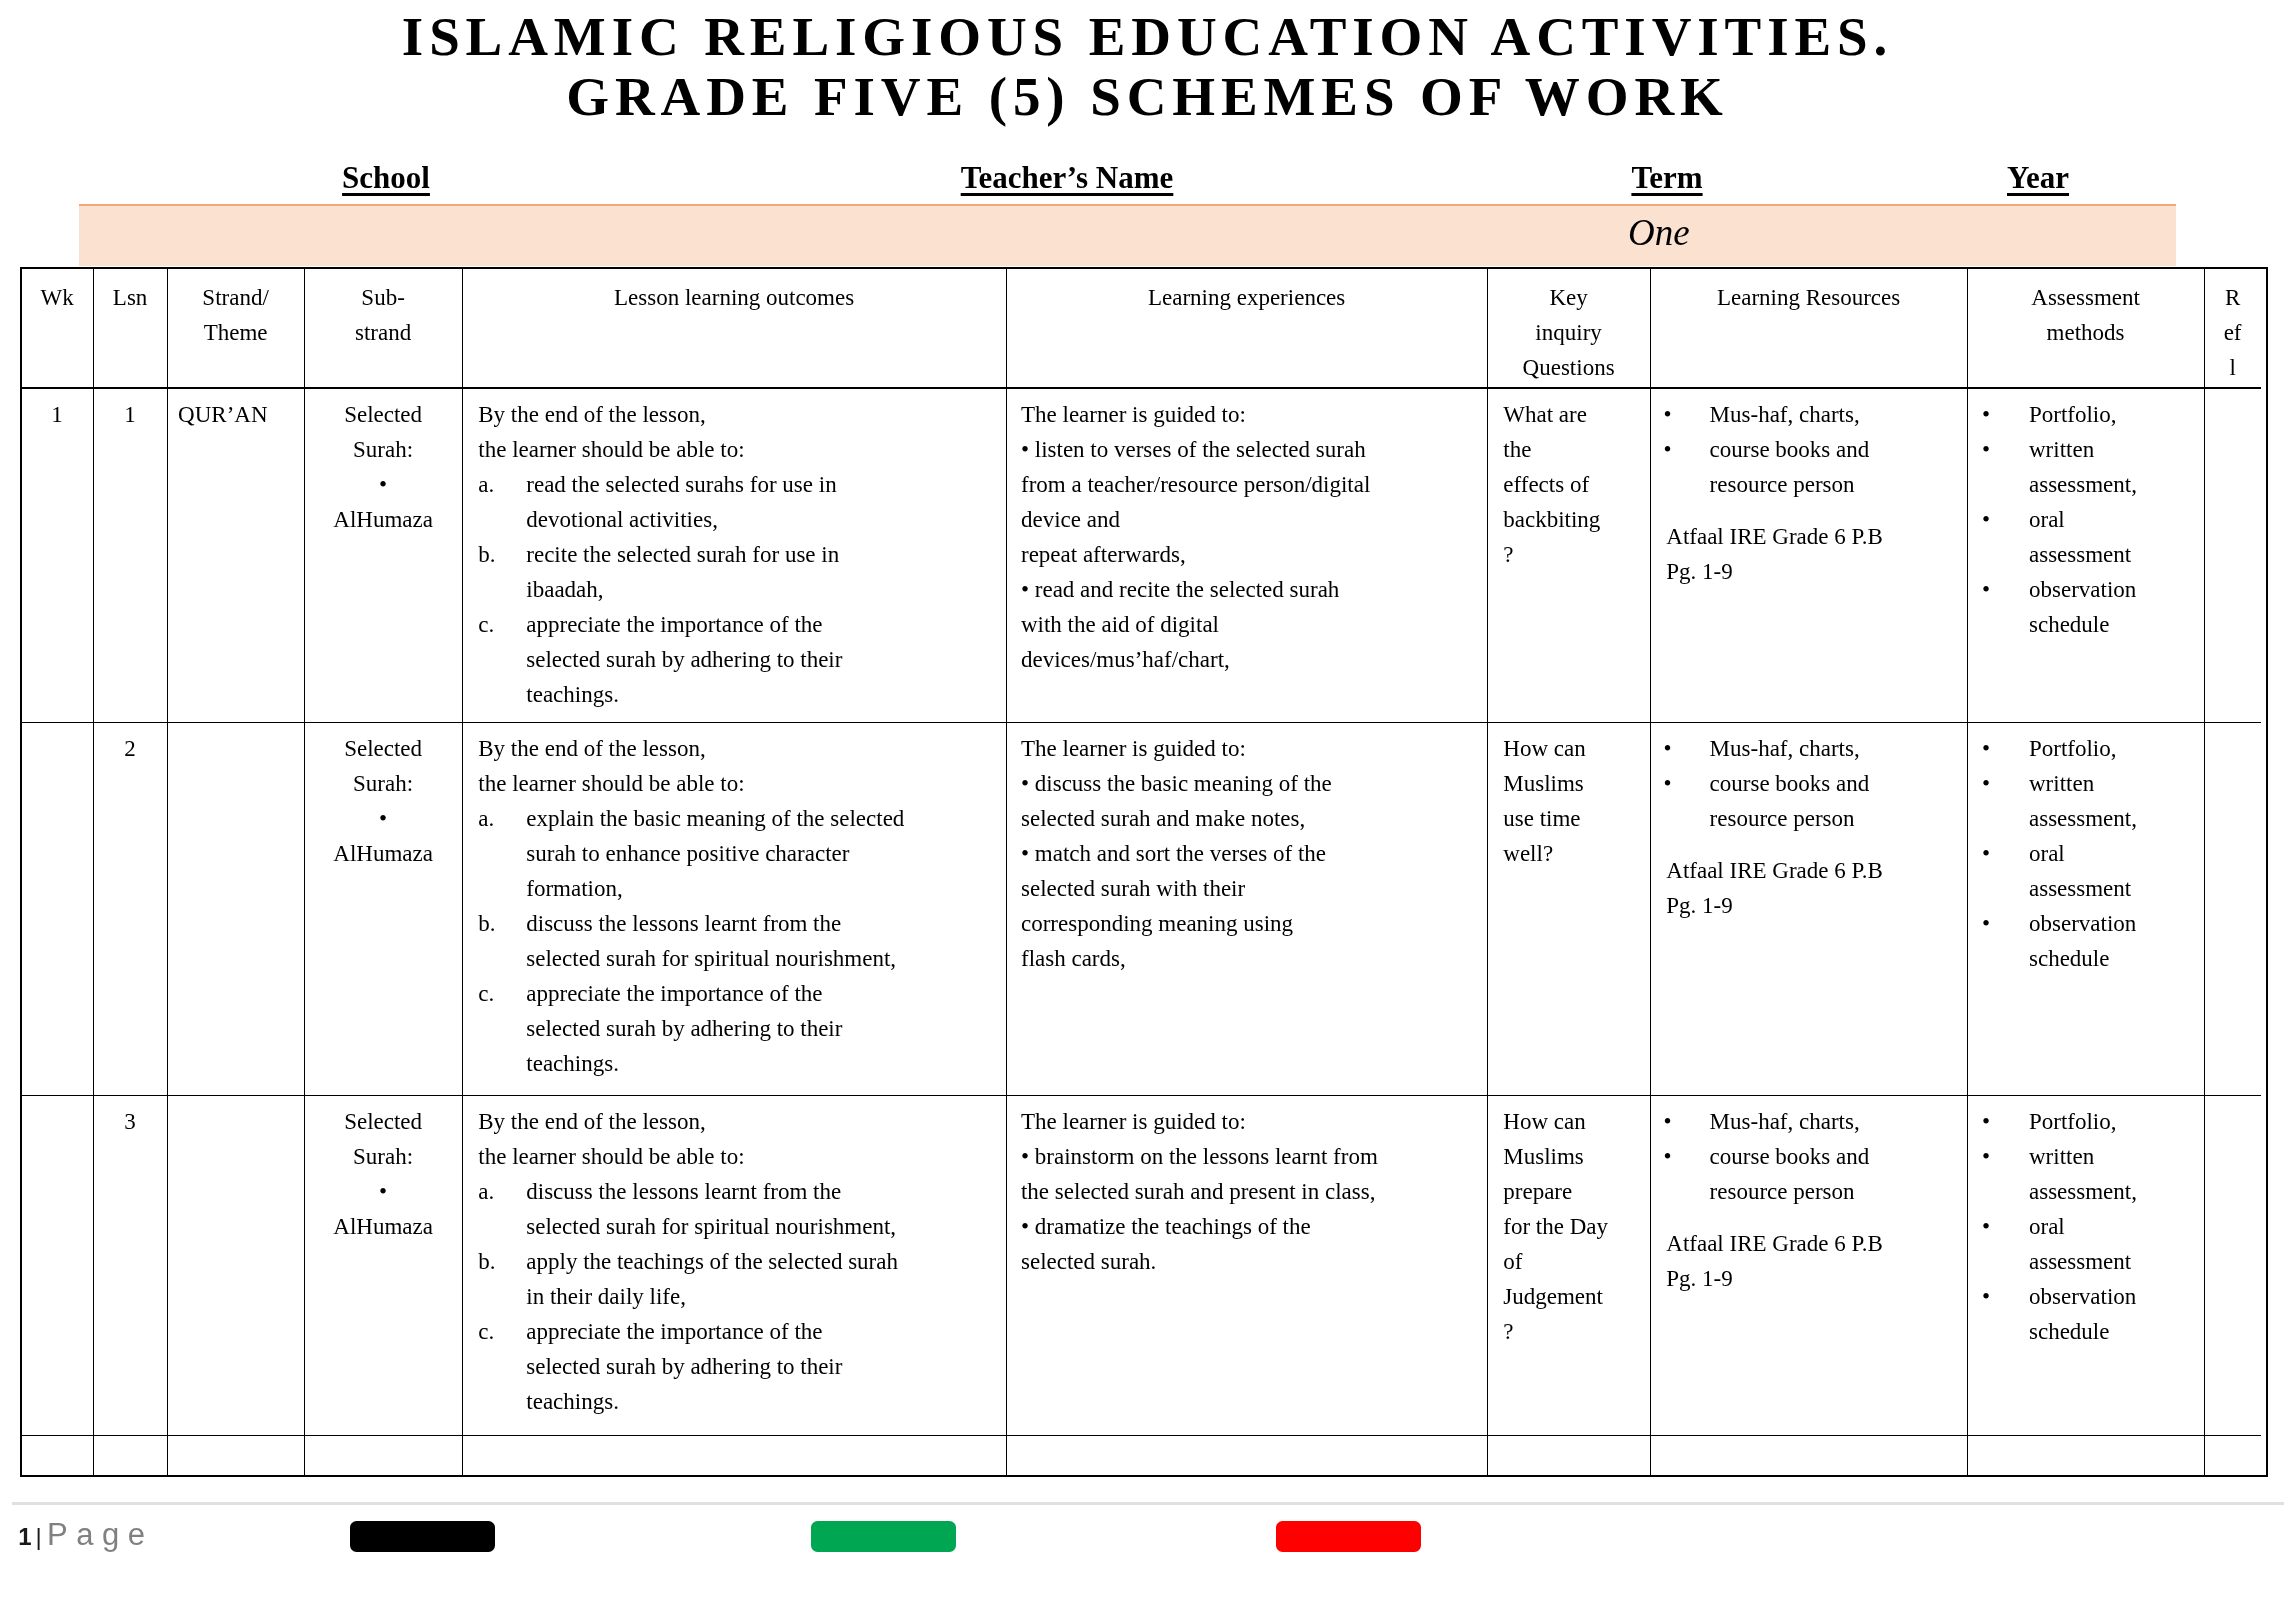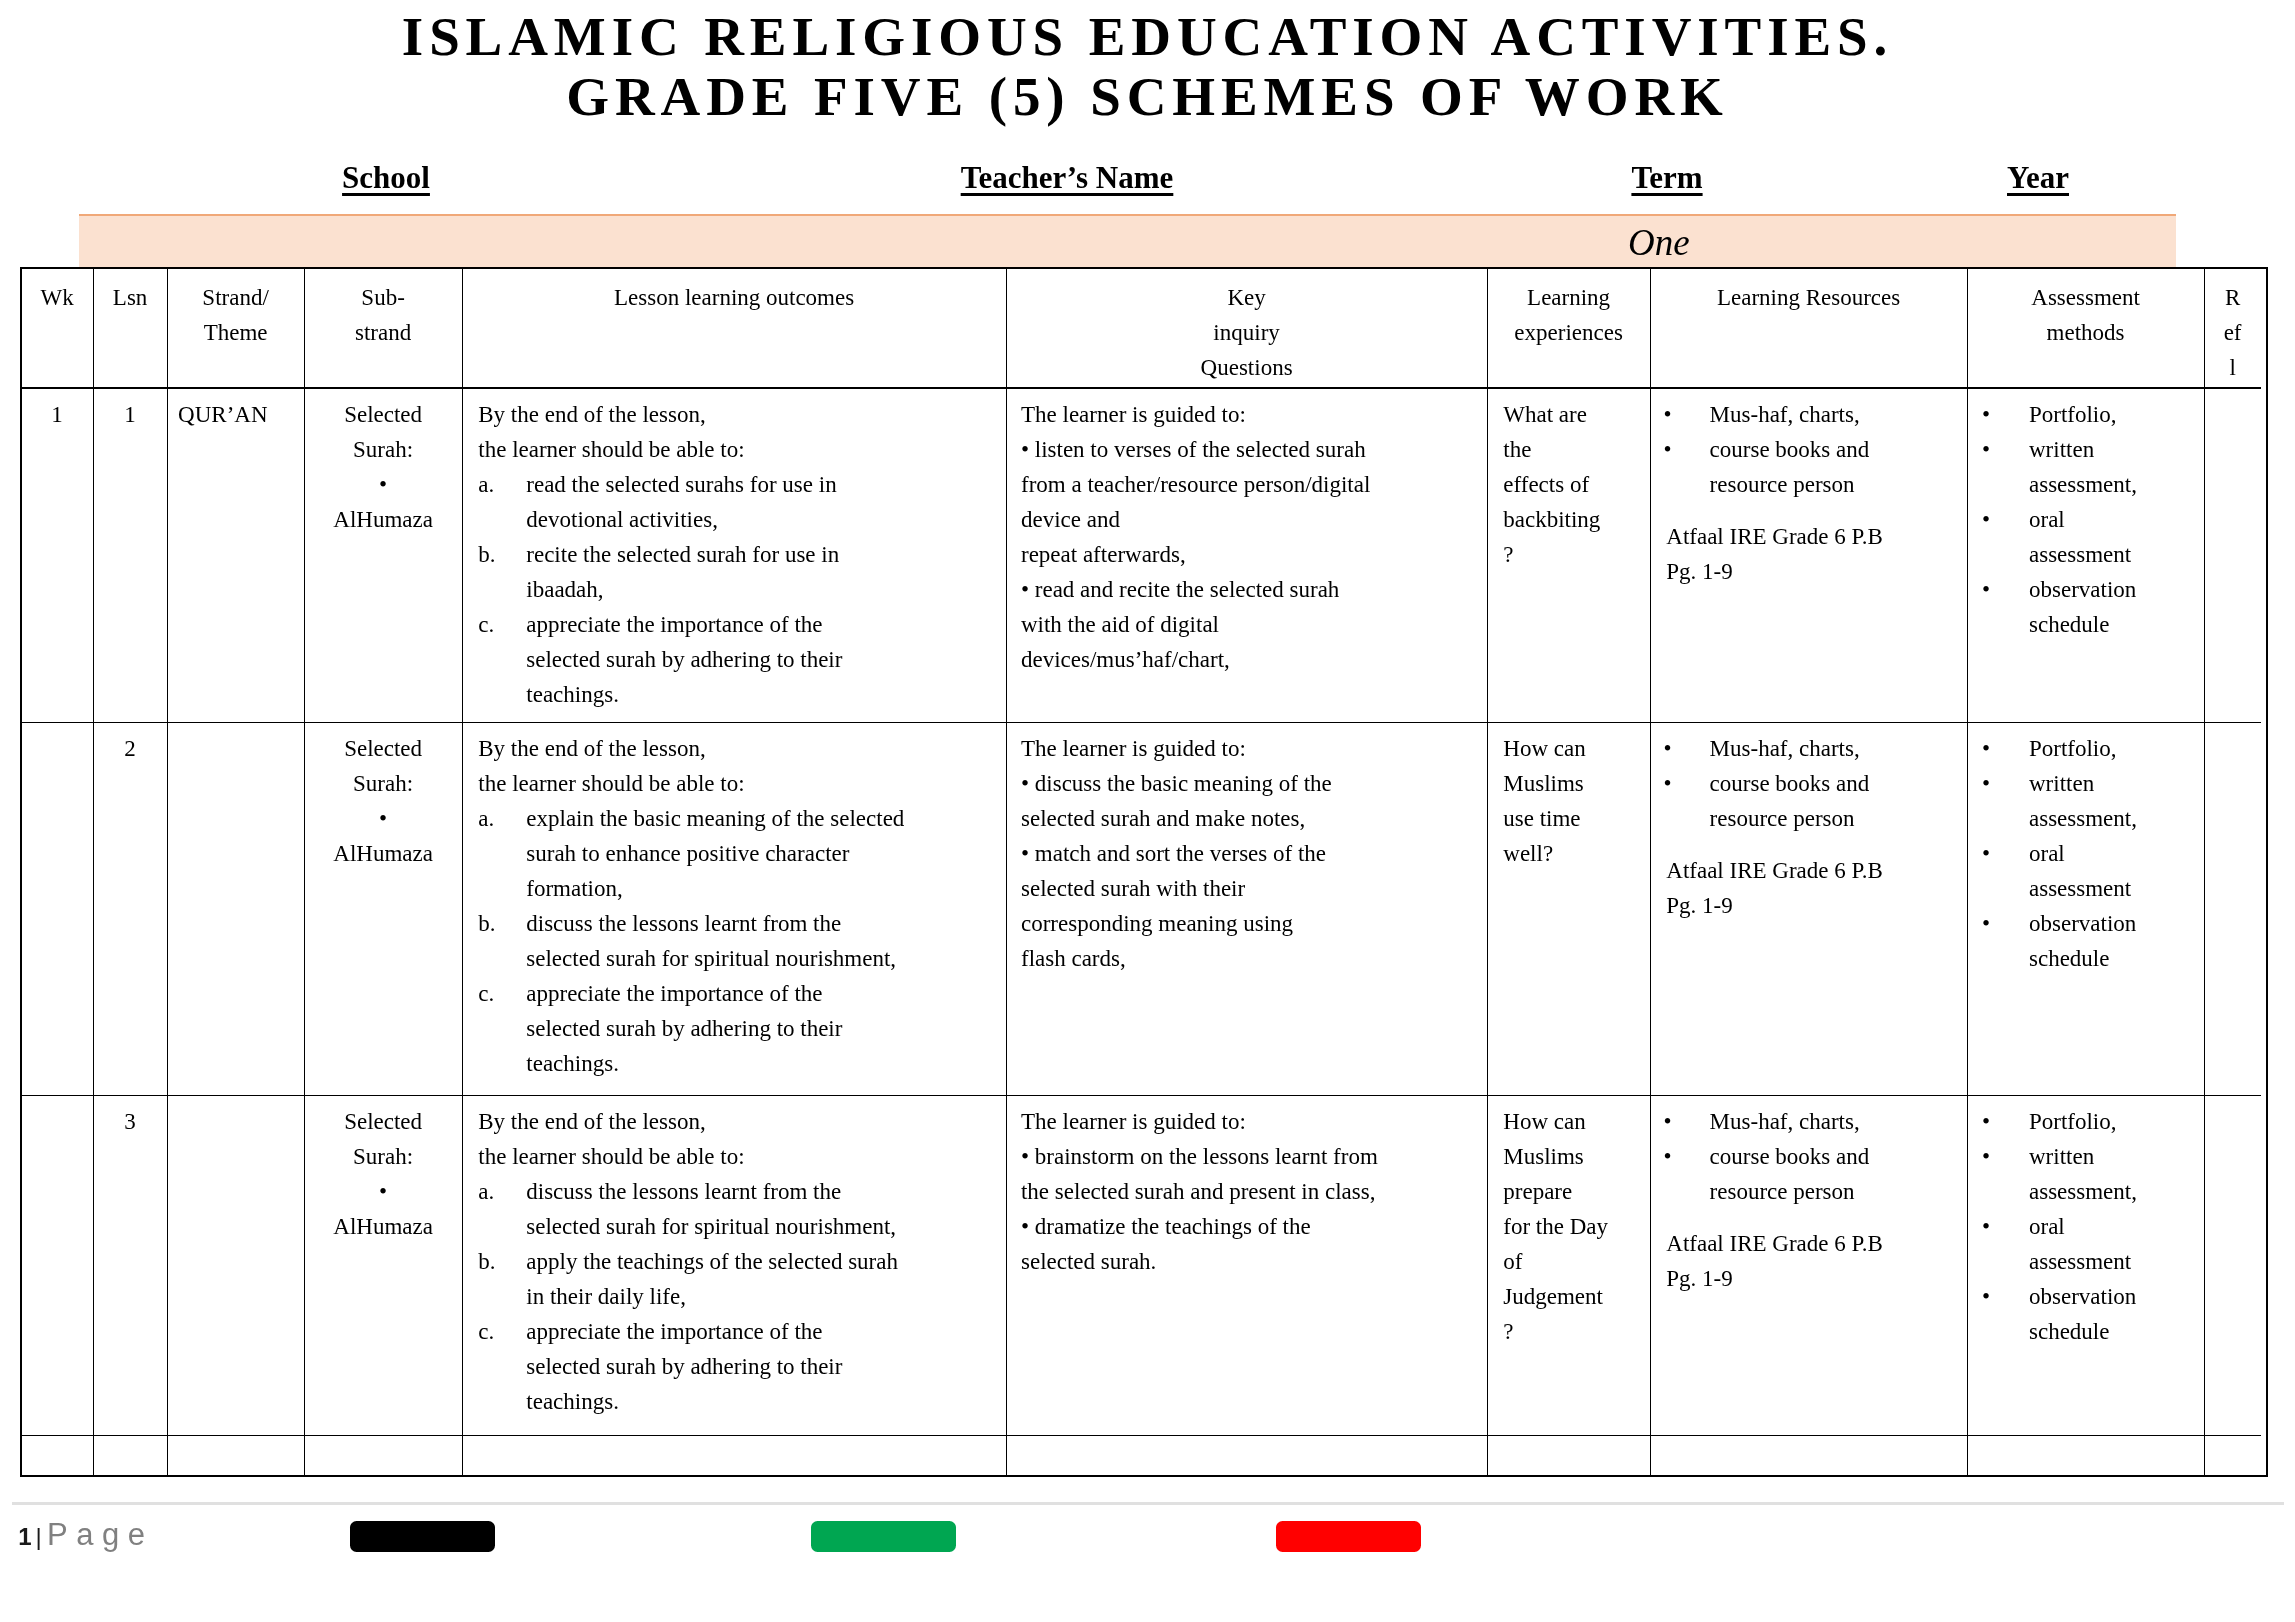--- a/index.html
+++ b/index.html
@@ -5,21 +5,21 @@
   html,body{margin:0;padding:0;background:#fff;}
   body{width:2295px;height:1623px;position:relative;overflow:hidden;
        font-family:"Liberation Serif", serif;color:#000;}
   .title{position:absolute;left:0;width:2295px;text-align:center;
          font-weight:bold;font-size:55px;letter-spacing:5.9px;white-space:nowrap;}
   #title-line1{top:5.2px;}
   #title-line2{top:65px;}
   .meta-label{position:absolute;top:160px;transform:translateX(-50%);
               font-weight:bold;font-size:31px;white-space:nowrap;
               text-decoration:underline;text-decoration-thickness:3.3px;text-underline-offset:5.2px;}
-  #term-band{position:absolute;left:79px;top:214px;width:2097px;height:54px;
+  #term-band{position:absolute;left:79px;top:204px;width:2097px;height:62px;
              background:var(--band-fill,#FBE1D0);border-top:2.6px solid var(--band-border,#F0A878);
              box-sizing:border-box;}
   #term-value{position:absolute;left:1549px;top:5.2px;font-style:italic;font-size:37px;}
   
   #sow-table{position:absolute;left:19.6px;top:267px;width:2248px;
              display:grid;box-sizing:border-box;
              grid-template-columns:72px 74px 137px 158px 544px 481px 163px 317px 237px 56px;
              grid-template-rows:120px 334px 373px 340px 39px;
              border:2px solid #000;background:#fff;}
   .cell{box-sizing:border-box;border-right:1.3px solid #000;border-bottom:1.3px solid #000;
@@ -72,24 +72,24 @@
 </div>
 
 <div id="sow-table">
     <div class="cell head ">Wk</div>
     <div class="cell head ">Lsn</div>
     <div class="cell head ">Strand/
 Theme</div>
     <div class="cell head ">Sub-
 strand</div>
     <div class="cell head ">Lesson learning outcomes</div>
+    <div class="cell head ">Learning experiences</div>
     <div class="cell head ">Key
 inquiry
 Questions</div>
-    <div class="cell head ">Learning experiences</div>
     <div class="cell head ">Learning Resources</div>
     <div class="cell head ">Assessment
 methods</div>
     <div class="cell head lastcol">R
 ef
 l</div>
     <div class="cell c-wk center">1</div>
     <div class="cell c-lsn center">1</div>
     <div class="cell c-strand">QUR’AN</div>
     <div class="cell c-sub center pre">Selected

